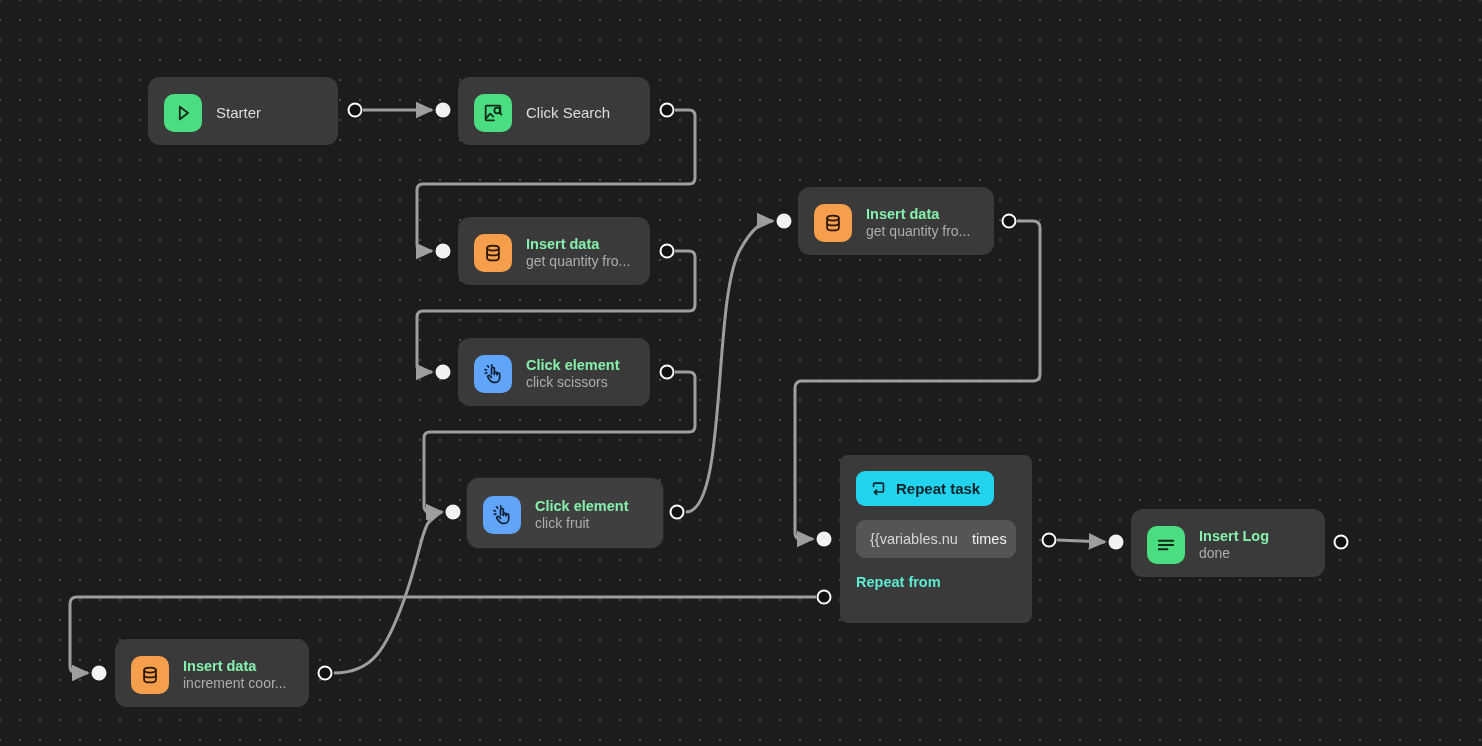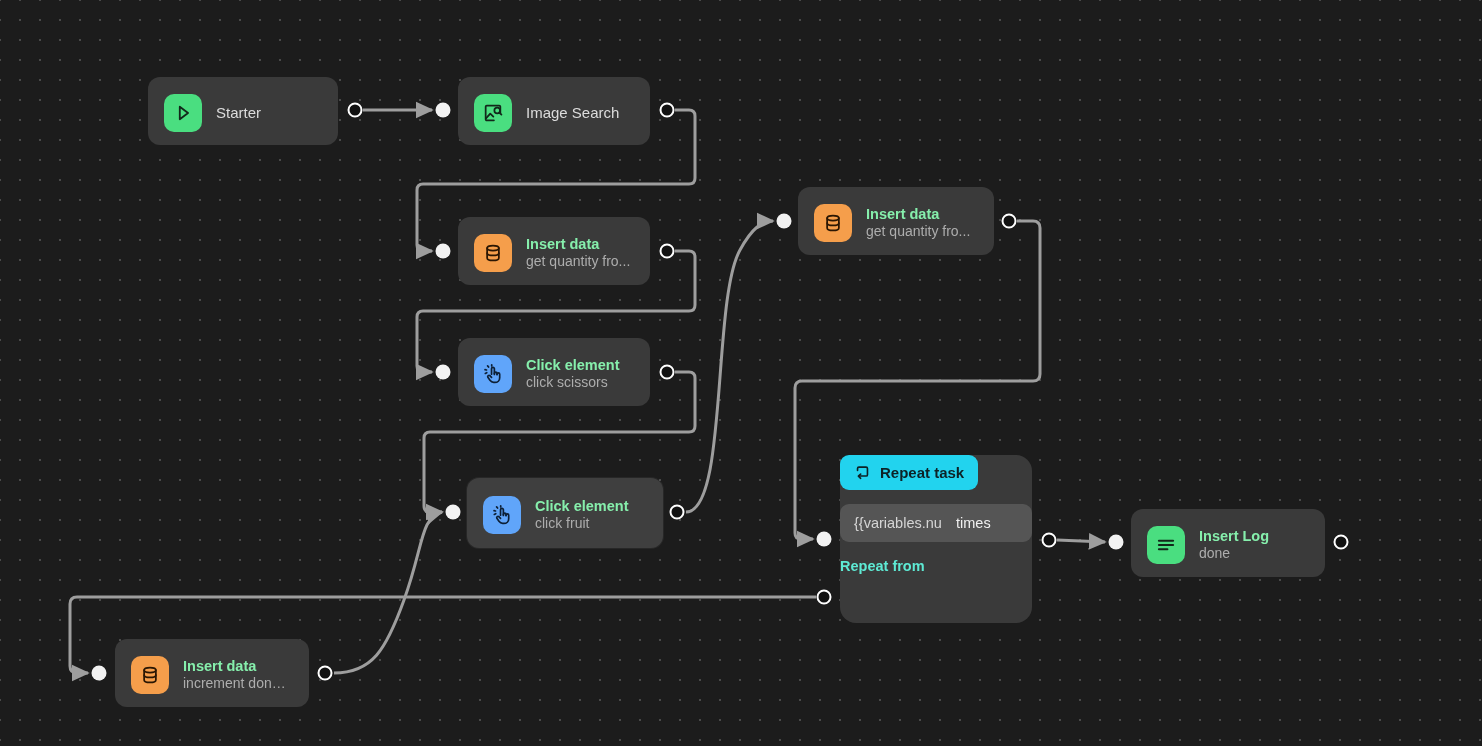--- a/index.html
+++ b/index.html
@@ -82,21 +82,22 @@
   .node-title.solo {
     font-size: 15px;
     font-weight: 400;
     color: #dcdcdc;
   }
 
   
   .repeat-node {
     position: absolute;
     background: #3a3a3a;
-    border-radius: 16px;
+    border-radius: 8px;
+    padding: 16px;
     box-sizing: border-box;
     display: flex;
     flex-direction: column;
     gap: 14px;
   }
   .repeat-badge {
     background: #22d3ee;
     color: #10282c;
     border-radius: 9px;
     height: 35px;
@@ -200,21 +201,21 @@
       <div class="node plain" style="left: 458px; top: 77px; width: 192px; height: 68px;">
         <div class="node-icon" style="background: rgb(74, 222, 128);">
           <svg xmlns="http://www.w3.org/2000/svg" width="22" height="22" viewBox="0 0 24 24" fill="none" stroke="#12281a" stroke-width="1.9" stroke-linecap="round" stroke-linejoin="round">
         <path d="M20 12.4 V5.2 A1.2 1.2 0 0 0 18.8 4 H5.2 A1.2 1.2 0 0 0 4 5.2 V18.8 A1.2 1.2 0 0 0 5.2 20 H13"></path>
         <path d="M4.6 17.6 L9 12.6 L12.4 16"></path>
         <circle cx="16.6" cy="9.2" r="3.1"></circle>
         <line x1="18.9" y1="11.5" x2="21.2" y2="13.8"></line>
           </svg>
         </div>
         <div class="node-text">
-          <div class="node-title solo">Image Search</div>
+          <div class="node-title solo">Click Search</div>
         </div>
       </div>
       <div class="node plain" style="left: 458px; top: 217px; width: 192px; height: 68px;">
         <div class="node-icon" style="background: rgb(245, 158, 75);">
           <svg xmlns="http://www.w3.org/2000/svg" width="22" height="22" viewBox="0 0 24 24" fill="none" stroke="#2a1603" stroke-width="1.9" stroke-linecap="round" stroke-linejoin="round">
         <ellipse cx="12" cy="6.6" rx="6.4" ry="2.7"></ellipse>
         <path d="M5.6 6.6 V12 c0 1.5 2.9 2.7 6.4 2.7 s6.4-1.2 6.4-2.7 V6.6"></path>
         <path d="M5.6 12 v5.4 c0 1.5 2.9 2.7 6.4 2.7 s6.4-1.2 6.4-2.7 V12"></path>
           </svg>
         </div>
@@ -273,21 +274,21 @@
       <div class="node plain" style="left: 115px; top: 639px; width: 194px; height: 68px;">
         <div class="node-icon" style="background: rgb(245, 158, 75);">
           <svg xmlns="http://www.w3.org/2000/svg" width="22" height="22" viewBox="0 0 24 24" fill="none" stroke="#2a1603" stroke-width="1.9" stroke-linecap="round" stroke-linejoin="round">
         <ellipse cx="12" cy="6.6" rx="6.4" ry="2.7"></ellipse>
         <path d="M5.6 6.6 V12 c0 1.5 2.9 2.7 6.4 2.7 s6.4-1.2 6.4-2.7 V6.6"></path>
         <path d="M5.6 12 v5.4 c0 1.5 2.9 2.7 6.4 2.7 s6.4-1.2 6.4-2.7 V12"></path>
           </svg>
         </div>
         <div class="node-text">
           <div class="node-title">Insert data</div>
-          <div class="node-sub">increment done...</div>
+          <div class="node-sub">increment coor...</div>
         </div>
       </div>
       <div class="node plain" style="left: 1131px; top: 509px; width: 194px; height: 68px;">
         <div class="node-icon" style="background: rgb(74, 222, 128);">
           <svg xmlns="http://www.w3.org/2000/svg" width="22" height="22" viewBox="0 0 24 24" fill="none" stroke="#12281a" stroke-width="2.1" stroke-linecap="round">
         <line x1="4.2" y1="7.4" x2="19.8" y2="7.4"></line>
         <line x1="4.2" y1="12" x2="19.8" y2="12"></line>
         <line x1="4.2" y1="16.6" x2="13.6" y2="16.6"></line>
           </svg>
         </div>

